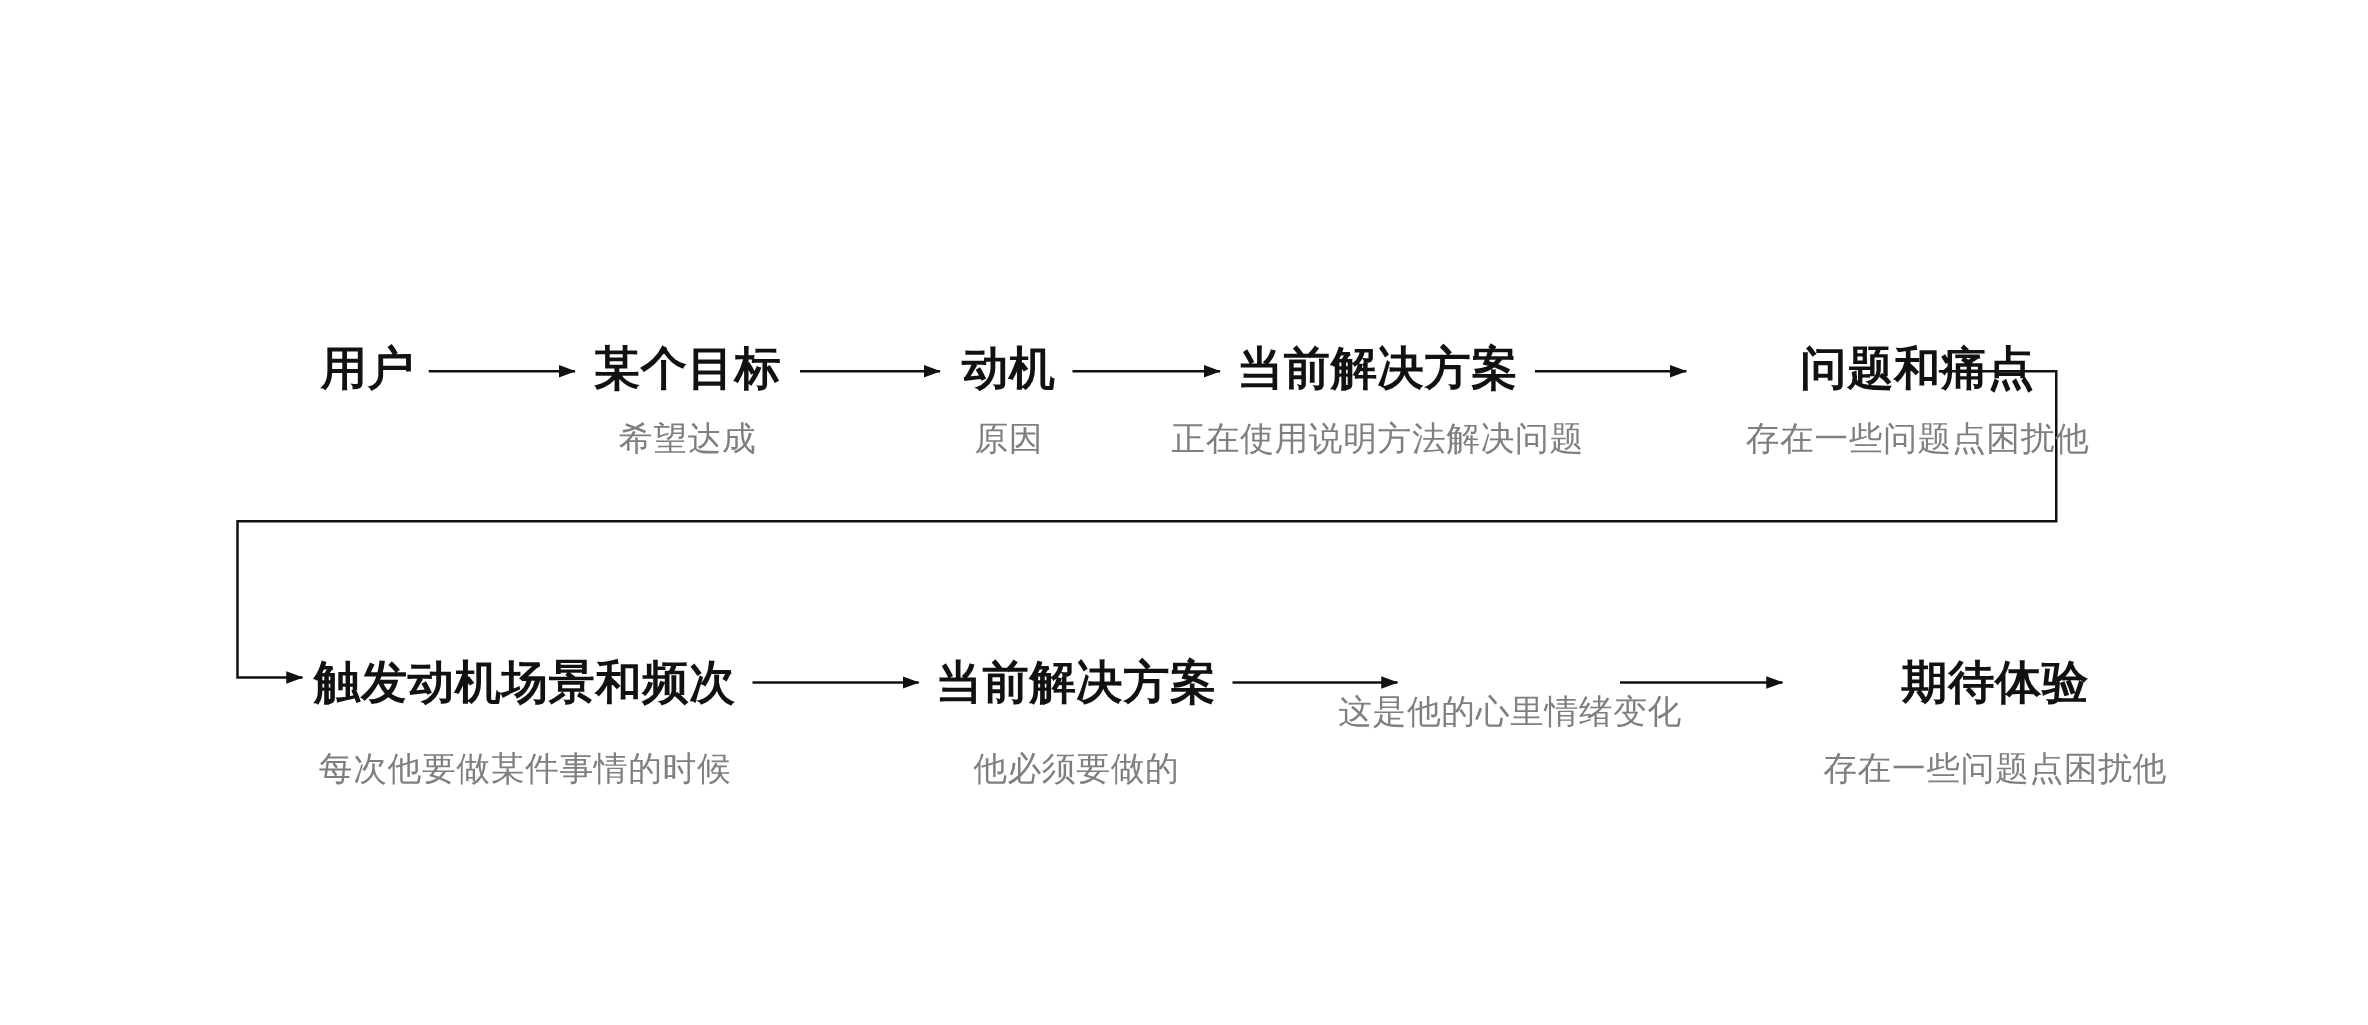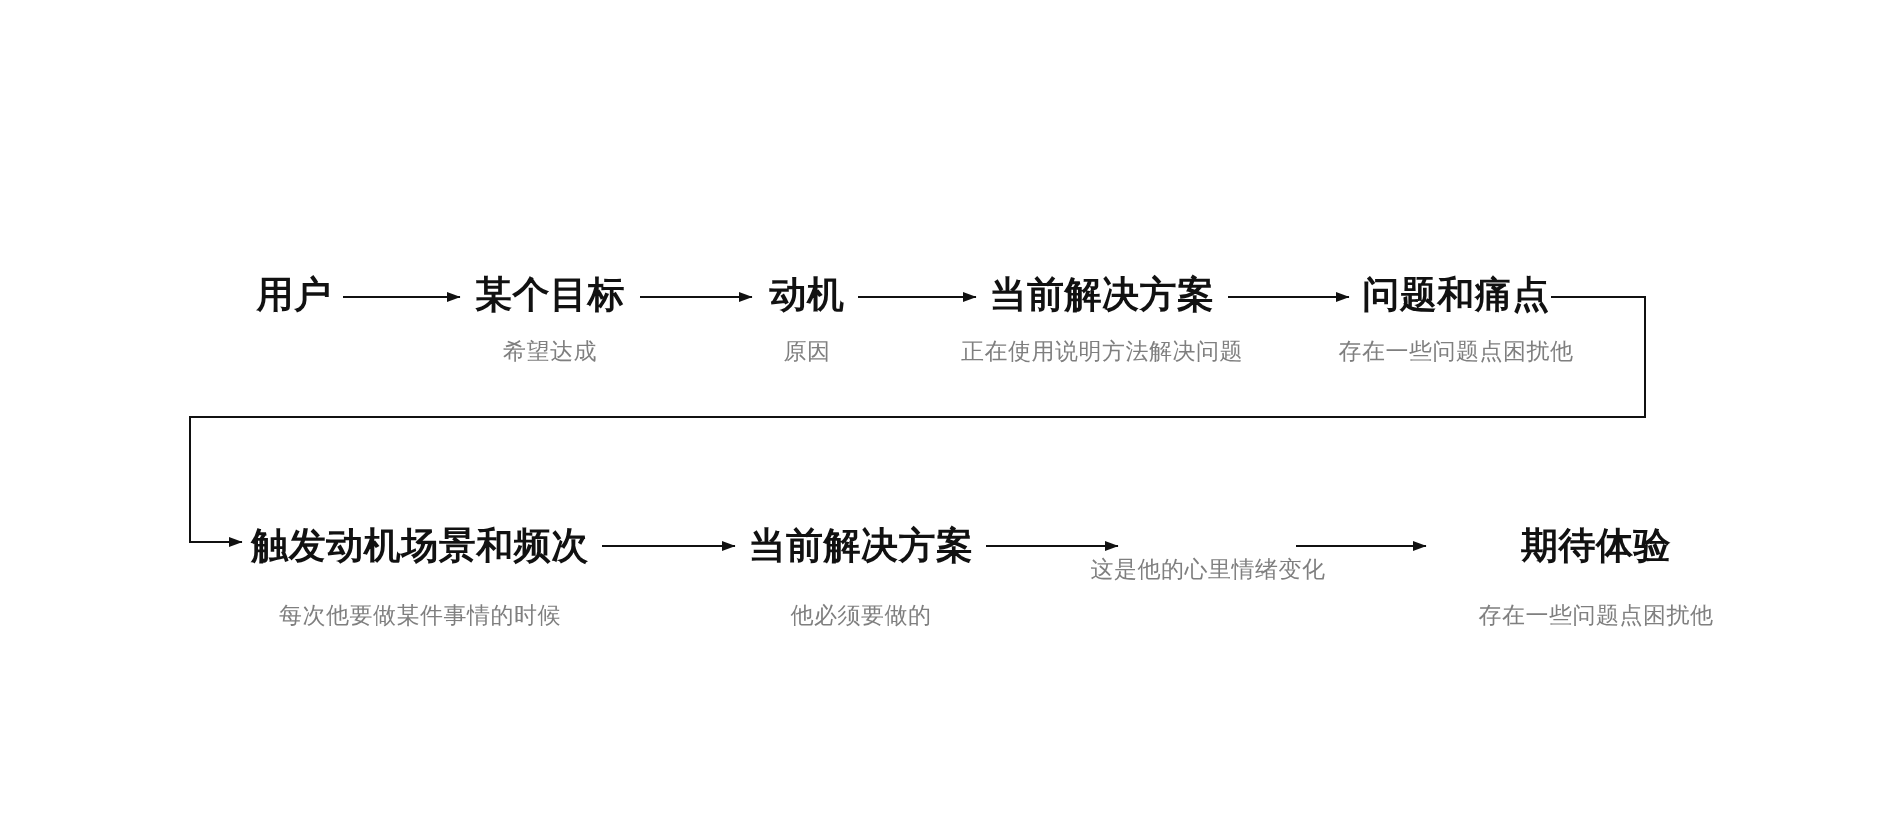--- a/index.html
+++ b/index.html
@@ -34,21 +34,21 @@
     white-space:nowrap;
   }
   .node-title{
     font-size:37px;
     line-height:46px;
     font-weight:700;
     color:var(--title-color);
     letter-spacing:0.5px;
   }
   .node-subtitle{
-    font-size:23px;
+    font-size:27px;
     line-height:30px;
     font-weight:400;
     color:var(--subtitle-color);
     letter-spacing:0.5px;
   }
   .row1 .node-subtitle{margin-top:18px;}
   .row2 .node-subtitle{margin-top:31px;}
 </style>
 </head>
 <body>
@@ -85,21 +85,21 @@
   <div class="node row1" style="left:1102px;top:272px">
     <div class="node-title">当前解决方案</div>
     <div class="node-subtitle">正在使用说明方法解决问题</div>
   </div>
 
   <div class="node row1" style="left:807px;top:272px">
     <div class="node-title">动机</div>
     <div class="node-subtitle">原因</div>
   </div>
 
-  <div class="node row1" style="left:1456px;top:272px">
+  <div class="node row1" style="left:1534px;top:272px">
     <div class="node-title">问题和痛点</div>
     <div class="node-subtitle">存在一些问题点困扰他</div>
   </div>
 
   <div class="node row2" style="left:420px;top:523px">
     <div class="node-title">触发动机场景和频次</div>
     <div class="node-subtitle">每次他要做某件事情的时候</div>
   </div>
 
   <div class="node row2" style="left:861px;top:523px">

